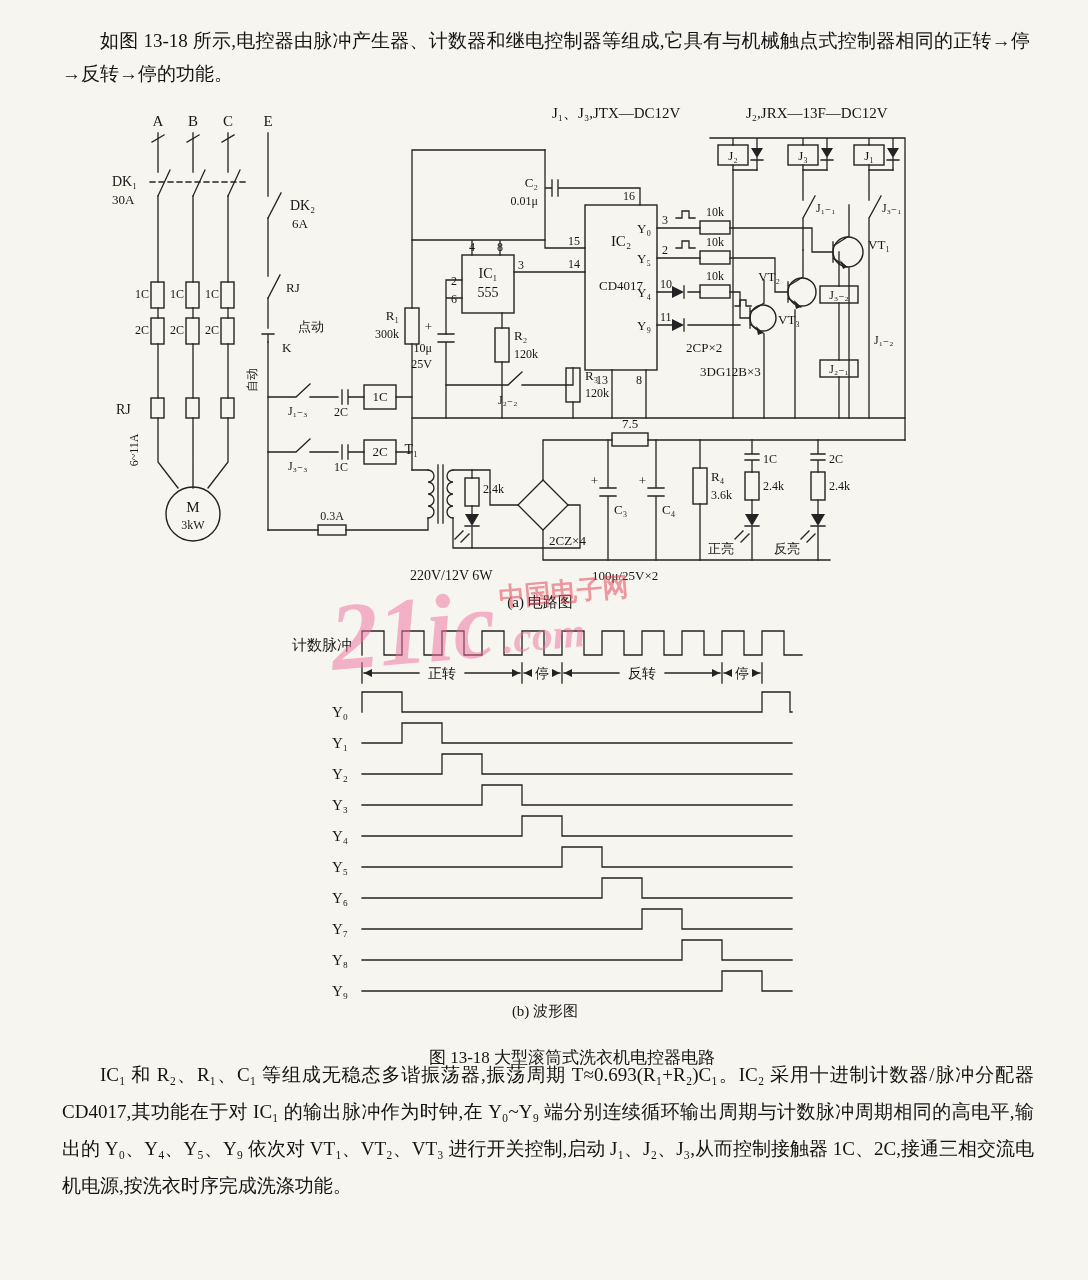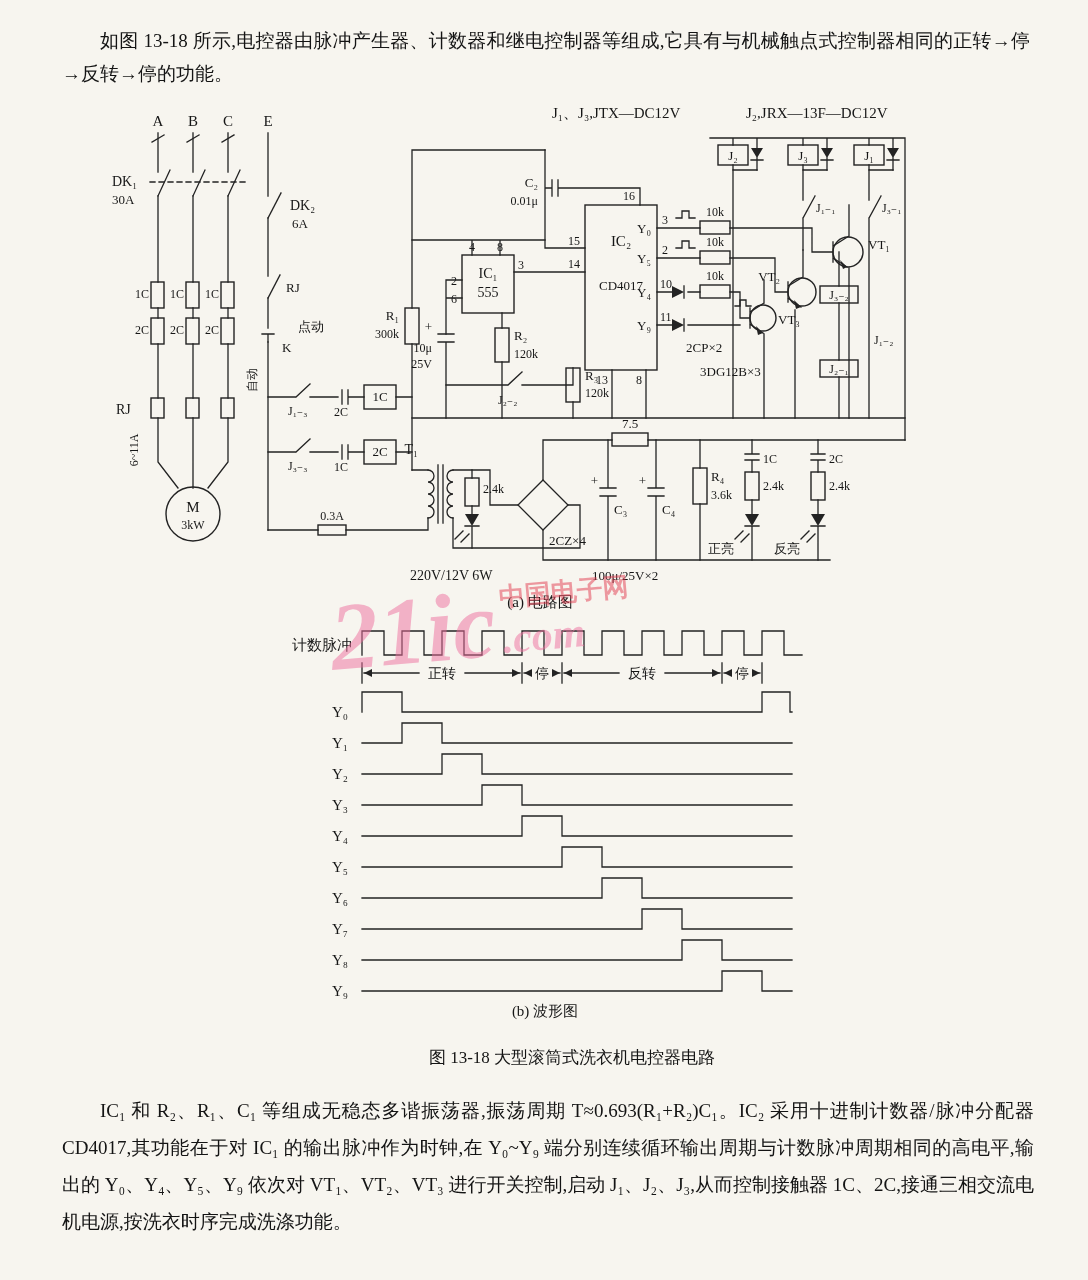--- a/index.html
+++ b/index.html
@@ -1,20 +1,20 @@
 <!DOCTYPE html>
 <html><head>
 <meta charset="utf-8">
 <style>
   html,body{margin:0;padding:0;background:#e9e7e2;}
   .page{position:relative;width:1088px;height:1280px;background:#f7f5ef;overflow:hidden;
         font-family:"Liberation Serif","DejaVu Serif",serif;color:#141414;}
   .para{position:absolute;font-size:19px;line-height:1.75;text-align:justify;}
   #intro{left:62px;top:24px;width:968px;text-indent:2em;}
-  #bodytext{left:62px;top:1092px;width:972px;text-indent:2em;line-height:1.95;}
+  #bodytext{left:62px;top:1056px;width:972px;text-indent:2em;line-height:1.95;}
   #figcaption{position:absolute;left:0;top:1046px;width:100%;text-align:center;font-size:17px;padding-left:28px;}
   svg{position:absolute;left:0;top:0;}
   svg text{font-family:"Liberation Serif","DejaVu Serif",serif;fill:#161616;}
   .w{fill:none;stroke:#232323;stroke-width:1.3;stroke-linecap:square;}
   .bx{fill:none;stroke:#232323;stroke-width:1.4;}
   .fd{fill:#232323;stroke:none;}
   .dash{stroke-dasharray:5 4;}
   .t15{font-size:15px;}.t14{font-size:14px;}.t13{font-size:13px;}.t12{font-size:12px;}
   .mid{text-anchor:middle;}.end{text-anchor:end;}
   .wm{position:absolute;left:330px;top:582px;transform:rotate(-5deg);opacity:.5;display:flex;align-items:flex-start;pointer-events:none;}

